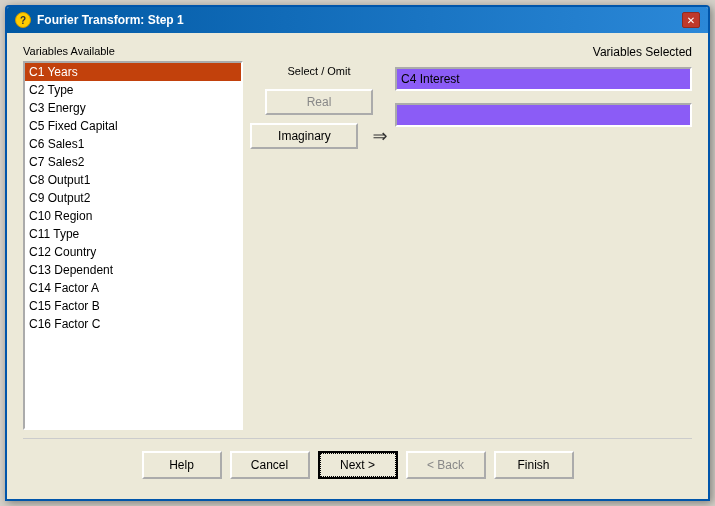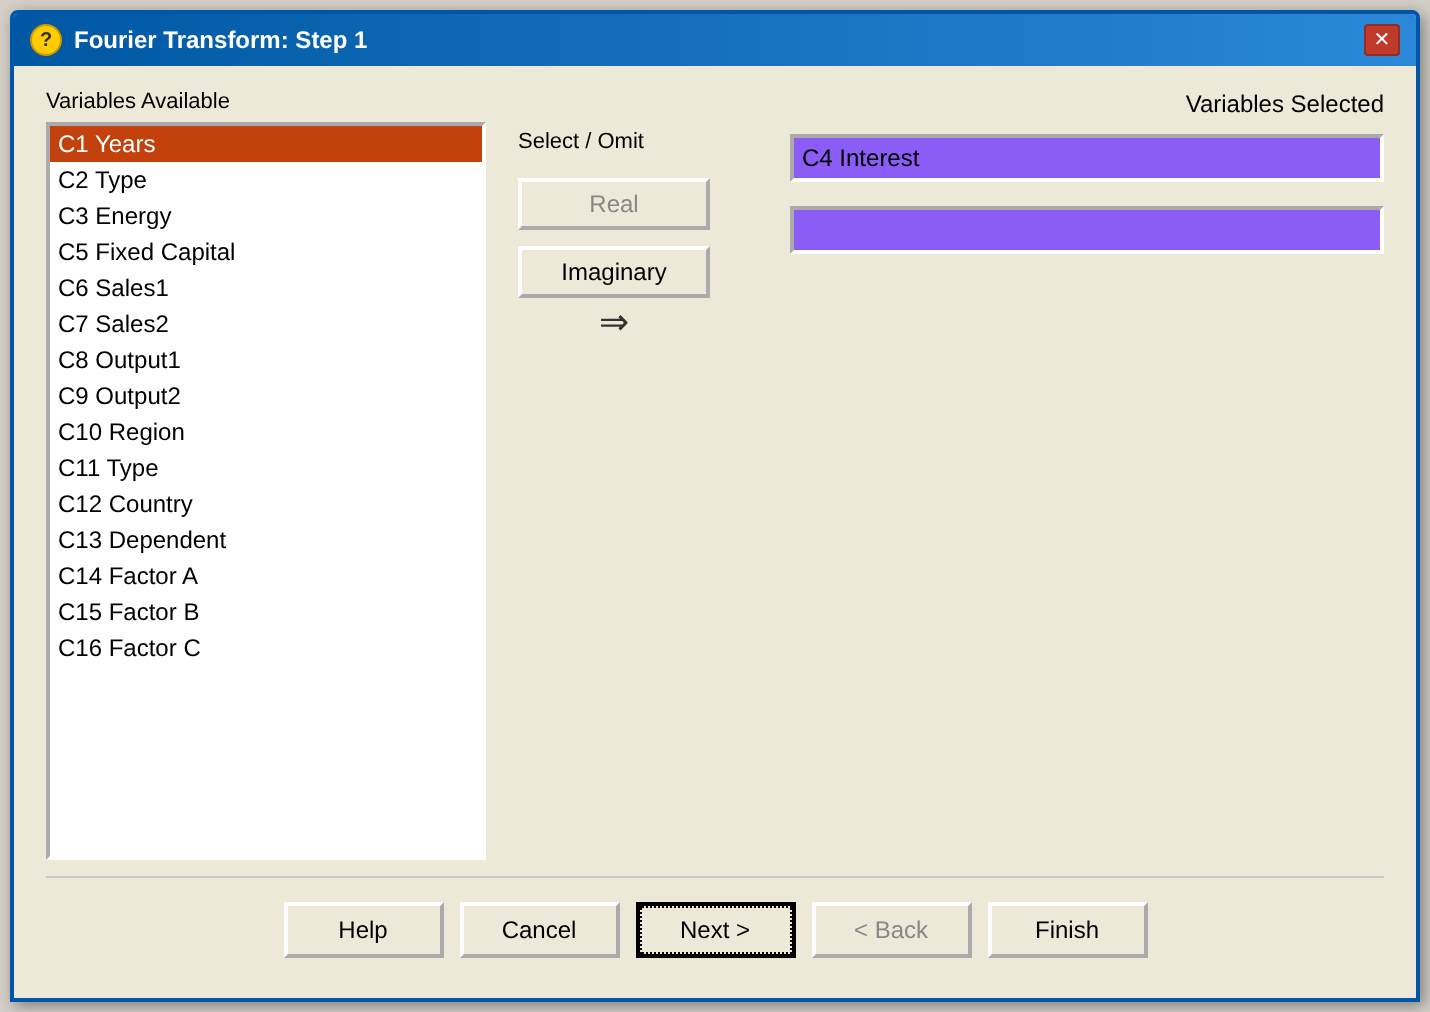--- a/index.html
+++ b/index.html
@@ -128,34 +128,34 @@
     }
 
     .listbox-item.selected {
       background: #c2410c;
       color: white;
     }
 
     .middle-section {
       display: flex;
       flex-direction: column;
-      align-items: flex-start;
+      align-items: center;
       width: 120px;
       padding-top: 20px;
       gap: 8px;
     }
 
     .middle-label {
       font-size: 11px;
       margin-bottom: 4px;
       text-align: center;
     }
 
     .select-button {
-      width: 96px;
+      width: 108px;
       padding: 4px 8px;
       background: #ece9d8;
       border: 2px outset #ffffff;
       font-size: 12px;
       cursor: pointer;
       text-align: center;
     }
 
     .select-button:disabled,
     .select-button.disabled {
@@ -163,22 +163,21 @@
       background: #ece9d8;
     }
 
     .select-button.active {
       color: #000;
     }
 
     .imaginary-btn-wrap {
       display: flex;
       align-items: center;
-      gap: 1px;
-      flex-direction: column;
+      gap: 14px;
     }
 
     .arrow-icon {
       font-size: 18px;
       color: #333;
     }
 
     .variables-selected-section {
       flex: 1;
       display: flex;

